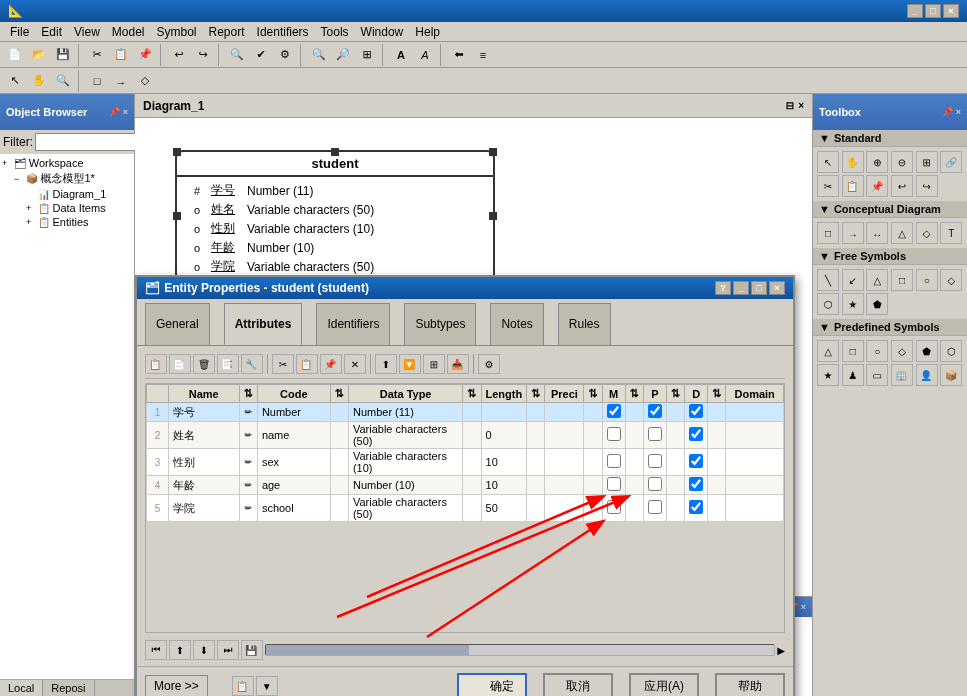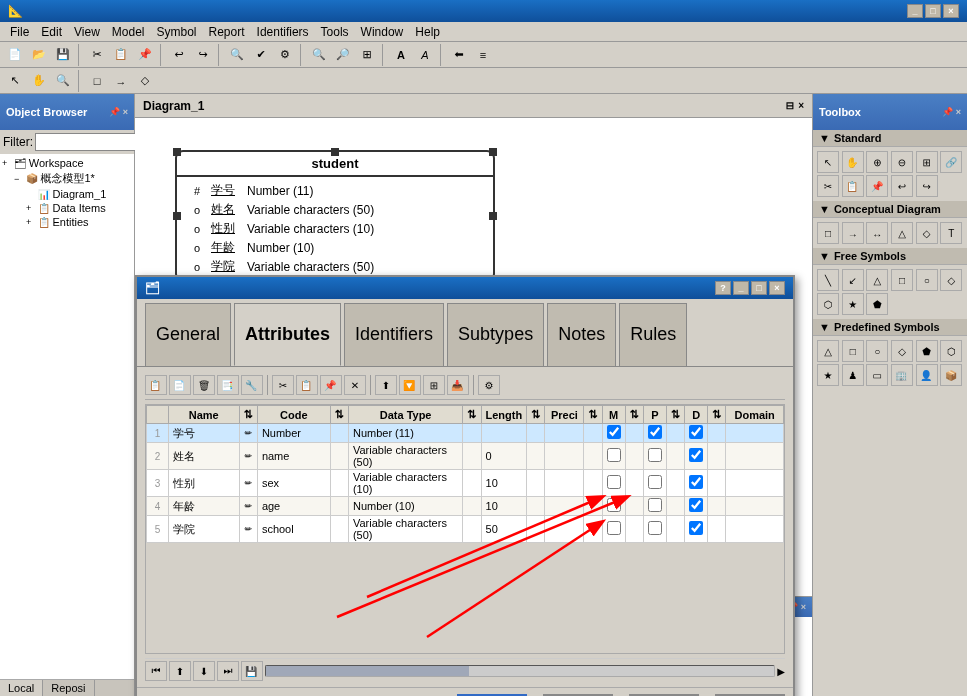--- a/index.html
+++ b/index.html
@@ -66,21 +66,21 @@
     .output-panel { height: 100px; border-top: 1px solid #999; display: flex; flex-direction: column; }
     .output-header { background: linear-gradient(to bottom, #4a7fc4, #3a6ab4); color: white; height: 20px; display: flex; align-items: center; padding: 0 6px; font-size: 11px; font-weight: bold; }
     .output-body { flex: 1; background: white; padding: 2px; font-size: 11px; overflow: auto; }
     
     
     .dialog { position: fixed; top: 275px; left: 135px; width: 660px; background: #d4d0c8; border: 2px solid #888; box-shadow: 3px 3px 8px rgba(0,0,0,0.4); z-index: 200; }
     .dialog-title { background: linear-gradient(to bottom, #1a6fc4, #0f4f9a); color: white; height: 22px; display: flex; align-items: center; padding: 0 8px; font-size: 12px; font-weight: bold; }
     .dialog-title-btns { margin-left: auto; display: flex; gap: 2px; }
     .dialog-title-btn { width: 16px; height: 14px; background: #c0b8a8; border: 1px solid #888; font-size: 9px; display: flex; align-items: center; justify-content: center; cursor: pointer; }
     .dialog-tabs { display: flex; padding: 4px 8px 0; gap: 0; }
-    .dialog-tab { padding: 20px 10px; font-size: 18px; background: #c0bbb0; border: 1px solid #888; border-bottom: none; cursor: pointer; margin-right: 3px; }
+    .dialog-tab { padding: 13px 10px; font-size: 12px; background: #c0bbb0; border: 1px solid #888; border-bottom: none; cursor: pointer; margin-right: 14px; }
     .dialog-tab.active { background: #d4d0c8; border-bottom: 1px solid #d4d0c8; font-weight: bold; }
     .dialog-content { padding: 4px 8px; border-top: 1px solid #888; }
     
     
     .dialog-toolbar { display: flex; align-items: center; gap: 2px; padding: 4px 0; border-bottom: 1px solid #aaa; margin-bottom: 4px; }
     .dtb-btn { width: 22px; height: 20px; background: #d4d0c8; border: 1px solid #aaa; display: flex; align-items: center; justify-content: center; cursor: pointer; font-size: 10px; }
     .dtb-sep { width: 1px; height: 20px; background: #999; margin: 0 2px; }
     
     
     .attr-table { width: 100%; border-collapse: collapse; font-size: 11px; }
@@ -369,20 +369,21 @@
         <div class="toolbox-btn">👤</div>
         <div class="toolbox-btn">📦</div>
       </div>
     </div>
   </div>
 </div>
 
 <div class="dialog">
   <div class="dialog-title">
     <span style="margin-right:4px;">🗂</span>
+    <span>Entity Properties - student (student)</span>
     <div class="dialog-title-btns">
       <div class="dialog-title-btn">?</div>
       <div class="dialog-title-btn">_</div>
       <div class="dialog-title-btn">□</div>
       <div class="dialog-title-btn">×</div>
     </div>
   </div>
 
   <div class="dialog-tabs">
     <div class="dialog-tab">General</div>

